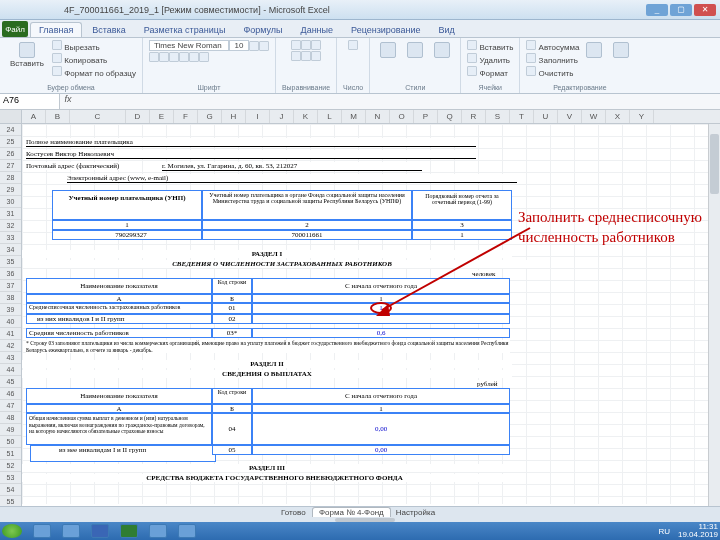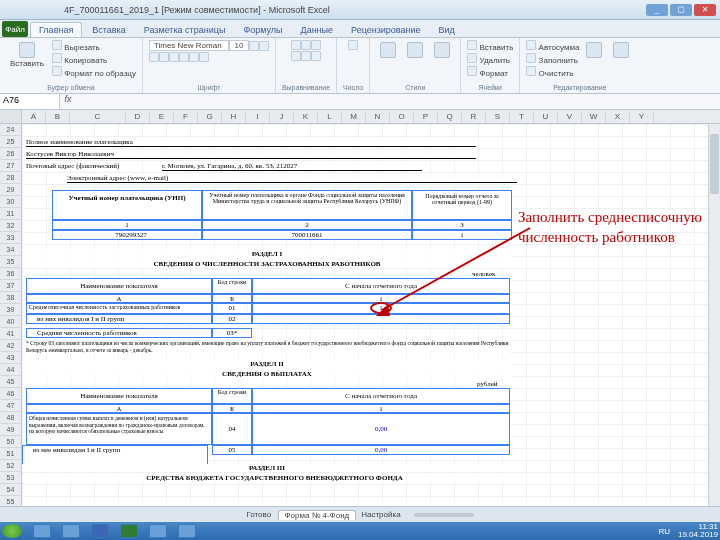--- a/index.html
+++ b/index.html
@@ -38,21 +38,21 @@
   .gridlines{position:absolute; inset:0; background-image:linear-gradient(#eef0f2 1px,transparent 1px),linear-gradient(90deg,#eef0f2 1px,transparent 1px); background-size:24px 12px;}
   .cell-area{position:absolute; inset:0; font-family:"Times New Roman",serif; font-size:7px; color:#000;}
   .block{position:absolute; background:#fff;}
   .bord{border:1px solid #3b82f6;}
   .bord-b{border-bottom:1px solid #000;}
   .center-t{text-align:center;}
   .bold{font-weight:bold;}
   .annotation{position:absolute; right:2px; top:208px; width:200px; color:#c00000; font-family:"Times New Roman",serif; font-size:15px; line-height:1.3;}
   .arrow{position:absolute; pointer-events:none;}
   .circle{position:absolute; width:22px; height:12px; border:2px solid #c00000; border-radius:50%;}
-  .status-bar{position:absolute; bottom:18px; left:0; right:0; height:16px; background:#dde6ef; border-top:1px solid #b8c4d0; display:flex; align-items:center; font-size:8px; color:#444; padding:0 4px; justify-content:center;}
+  .status-bar{position:absolute; bottom:18px; left:0; right:0; height:16px; background:#dde6ef; border-top:1px solid #b8c4d0; display:flex; align-items:center; font-size:8px; color:#444; padding:0 4px; justify-content:space-between;flex-direction:column;}
   .sheet-tabs{display:flex; gap:1px; align-items:center;}
   .sheet-tab{background:#fff; border:1px solid #b0b8c0; border-bottom:none; padding:0 6px; border-radius:3px 3px 0 0;}
   .taskbar{position:absolute; bottom:0; left:0; right:0; height:18px; background:linear-gradient(#4a87c7,#2d6bb0); display:flex; align-items:center; padding:0 2px; gap:11px;}
   .start{width:20px; height:14px; background:radial-gradient(circle,#7ec850,#3a9820); border-radius:50%;}
   .task-ico{width:18px; height:14px; background:#6aa0d8; border:1px solid #3d7ab5; border-radius:2px;}
   .tray{margin-left:auto; display:flex; align-items:center; gap:4px; color:#fff; font-size:8px;}
   .scrollbar-v{position:absolute; right:0; top:124px; bottom:34px; width:12px; background:#e8ecf0; border-left:1px solid #c8ccd0;}
   .thumb-v{position:absolute; left:1px; right:1px; top:10px; height:60px; background:#c4ccd4; border-radius:2px;}
 </style>
 </head>
@@ -262,51 +262,52 @@
       <div class="block bord center-t" style="left:180px; top:66px; width:210px; height:30px; padding:1px; font-size:6px;">Учетный номер плательщика в органе Фонда социальной защиты населения Министерства труда и социальной защиты Республики Беларусь (УНПФ)</div>
       <div class="block bord center-t" style="left:390px; top:66px; width:100px; height:30px; padding:2px; font-size:6px;">Порядковый номер отчета за отчетный период (1-99)</div>
       <div class="block bord center-t" style="left:30px; top:96px; width:150px; height:10px;">1</div>
       <div class="block bord center-t" style="left:180px; top:96px; width:210px; height:10px;">2</div>
       <div class="block bord center-t" style="left:390px; top:96px; width:100px; height:10px;">3</div>
       <div class="block bord center-t" style="left:30px; top:106px; width:150px; height:10px;padding-left:8px;">790299327</div>
       <div class="block bord center-t" style="left:180px; top:106px; width:210px; height:10px;">700011661</div>
       <div class="block bord center-t" style="left:390px; top:106px; width:100px; height:10px;">1</div>
 
       <div class="block center-t bold" style="left:0; top:126px; width:490px;">РАЗДЕЛ I</div>
-      <div class="block center-t bold" style="left:0; top:136px; width:490px;">СВЕДЕНИЯ О ЧИСЛЕННОСТИ ЗАСТРАХОВАННЫХ РАБОТНИКОВ</div>
+      <div class="block center-t bold" style="left:15px; top:136px; width:490px;font-style:italic;">СВЕДЕНИЯ О ЧИСЛЕННОСТИ ЗАСТРАХОВАННЫХ РАБОТНИКОВ</div>
       <div class="block" style="left:450px; top:146px;">человек</div>
       <div class="block bord center-t" style="left:4px; top:154px; width:186px; height:16px; padding-top:3px;">Наименование показателя</div>
       <div class="block bord center-t" style="left:190px; top:154px; width:40px; height:16px; font-size:6px;">Код строки</div>
       <div class="block bord center-t" style="left:230px; top:154px; width:258px; height:16px; padding-top:3px;">С начала отчетного года</div>
       <div class="block bord center-t" style="left:4px; top:170px; width:186px; height:9px;">А</div>
       <div class="block bord center-t" style="left:190px; top:170px; width:40px; height:9px;">Б</div>
       <div class="block bord center-t" style="left:230px; top:170px; width:258px; height:9px;">1</div>
       <div class="block bord" style="left:4px; top:179px; width:186px; height:11px; padding-left:2px; font-size:6px;">Среднесписочная численность застрахованных работников</div>
       <div class="block bord center-t" style="left:190px; top:179px; width:40px; height:11px;">01</div>
       <div class="block bord center-t" style="left:230px; top:179px; width:258px; height:11px; color:#0000cc;">1</div>
       <div class="block bord" style="left:4px; top:190px; width:186px; height:10px; padding-left:10px;">из них инвалидов I и II групп</div>
       <div class="block bord center-t" style="left:190px; top:190px; width:40px; height:10px;">02</div>
       <div class="block bord" style="left:230px; top:190px; width:258px; height:10px;"></div>
-      <div class="block bord" style="left:4px; top:204px; width:186px; height:10px; padding-left:10px;">Средняя численность работников</div>
+      <div class="block bord" style="left:4px; top:204px; width:186px; height:10px; padding-left:2px;">Средняя численность работников</div>
       <div class="block bord center-t" style="left:190px; top:204px; width:40px; height:10px;">03*</div>
+      <div class="block bord center-t" style="left:230px; top:204px; width:258px; height:10px; color:#0000cc;">0,6</div>
       <div class="block" style="left:4px; top:216px; width:484px; font-size:5.5px; line-height:1.2;">* Строку 03 заполняют плательщики из числа коммерческих организаций, имеющие право на уплату платежей в бюджет государственного внебюджетного фонда социальной защиты населения Республики Беларусь ежеквартально, в отчете за январь - декабрь.</div>
 
       <div class="block center-t bold" style="left:0; top:236px; width:490px;">РАЗДЕЛ II</div>
       <div class="block center-t bold" style="left:0; top:246px; width:490px;">СВЕДЕНИЯ О ВЫПЛАТАХ</div>
       <div class="block" style="left:455px; top:256px;">рублей</div>
       <div class="block bord center-t" style="left:4px; top:264px; width:186px; height:16px; padding-top:3px;">Наименование показателя</div>
       <div class="block bord center-t" style="left:190px; top:264px; width:40px; height:16px; font-size:6px;">Код строки</div>
       <div class="block bord center-t" style="left:230px; top:264px; width:258px; height:16px; padding-top:3px;">С начала отчетного года</div>
       <div class="block bord center-t" style="left:4px; top:280px; width:186px; height:9px;">А</div>
       <div class="block bord center-t" style="left:190px; top:280px; width:40px; height:9px;">Б</div>
       <div class="block bord center-t" style="left:230px; top:280px; width:258px; height:9px;">1</div>
       <div class="block bord" style="left:4px; top:289px; width:186px; height:32px; padding:1px 2px; font-size:5.5px; line-height:1.2;">Общая начисленная сумма выплат в денежном и (или) натуральном выражении, включая вознаграждения по гражданско-правовым договорам, на которую начисляются обязательные страховые взносы</div>
       <div class="block bord center-t" style="left:190px; top:289px; width:40px; height:32px; padding-top:11px;">04</div>
       <div class="block bord center-t" style="left:230px; top:289px; width:258px; height:32px; padding-top:11px; color:#0000cc;">0,00</div>
-      <div class="block bord" style="left:0; top:321px; width:186px; height:26px; padding-left:10px;">из нее инвалидам I и II групп</div>
+      <div class="block bord" style="left:8px; top:321px; width:186px; height:17px; padding-left:28px;">из нее инвалидам I и II групп</div>
       <div class="block bord center-t" style="left:190px; top:321px; width:40px; height:10px;">05</div>
       <div class="block bord center-t" style="left:230px; top:321px; width:258px; height:10px; color:#0000cc;">0,00</div>
 
       <div class="block center-t bold" style="left:0; top:340px; width:490px;">РАЗДЕЛ III</div>
       <div class="block center-t bold" style="left:0; top:350px; width:490px;padding-left:15px;">СРЕДСТВА БЮДЖЕТА ГОСУДАРСТВЕННОГО ВНЕБЮДЖЕТНОГО ФОНДА</div>
 
       <div class="circle" style="left:348px; top:178px;"></div>
     </div>
   </div>
 </div>

